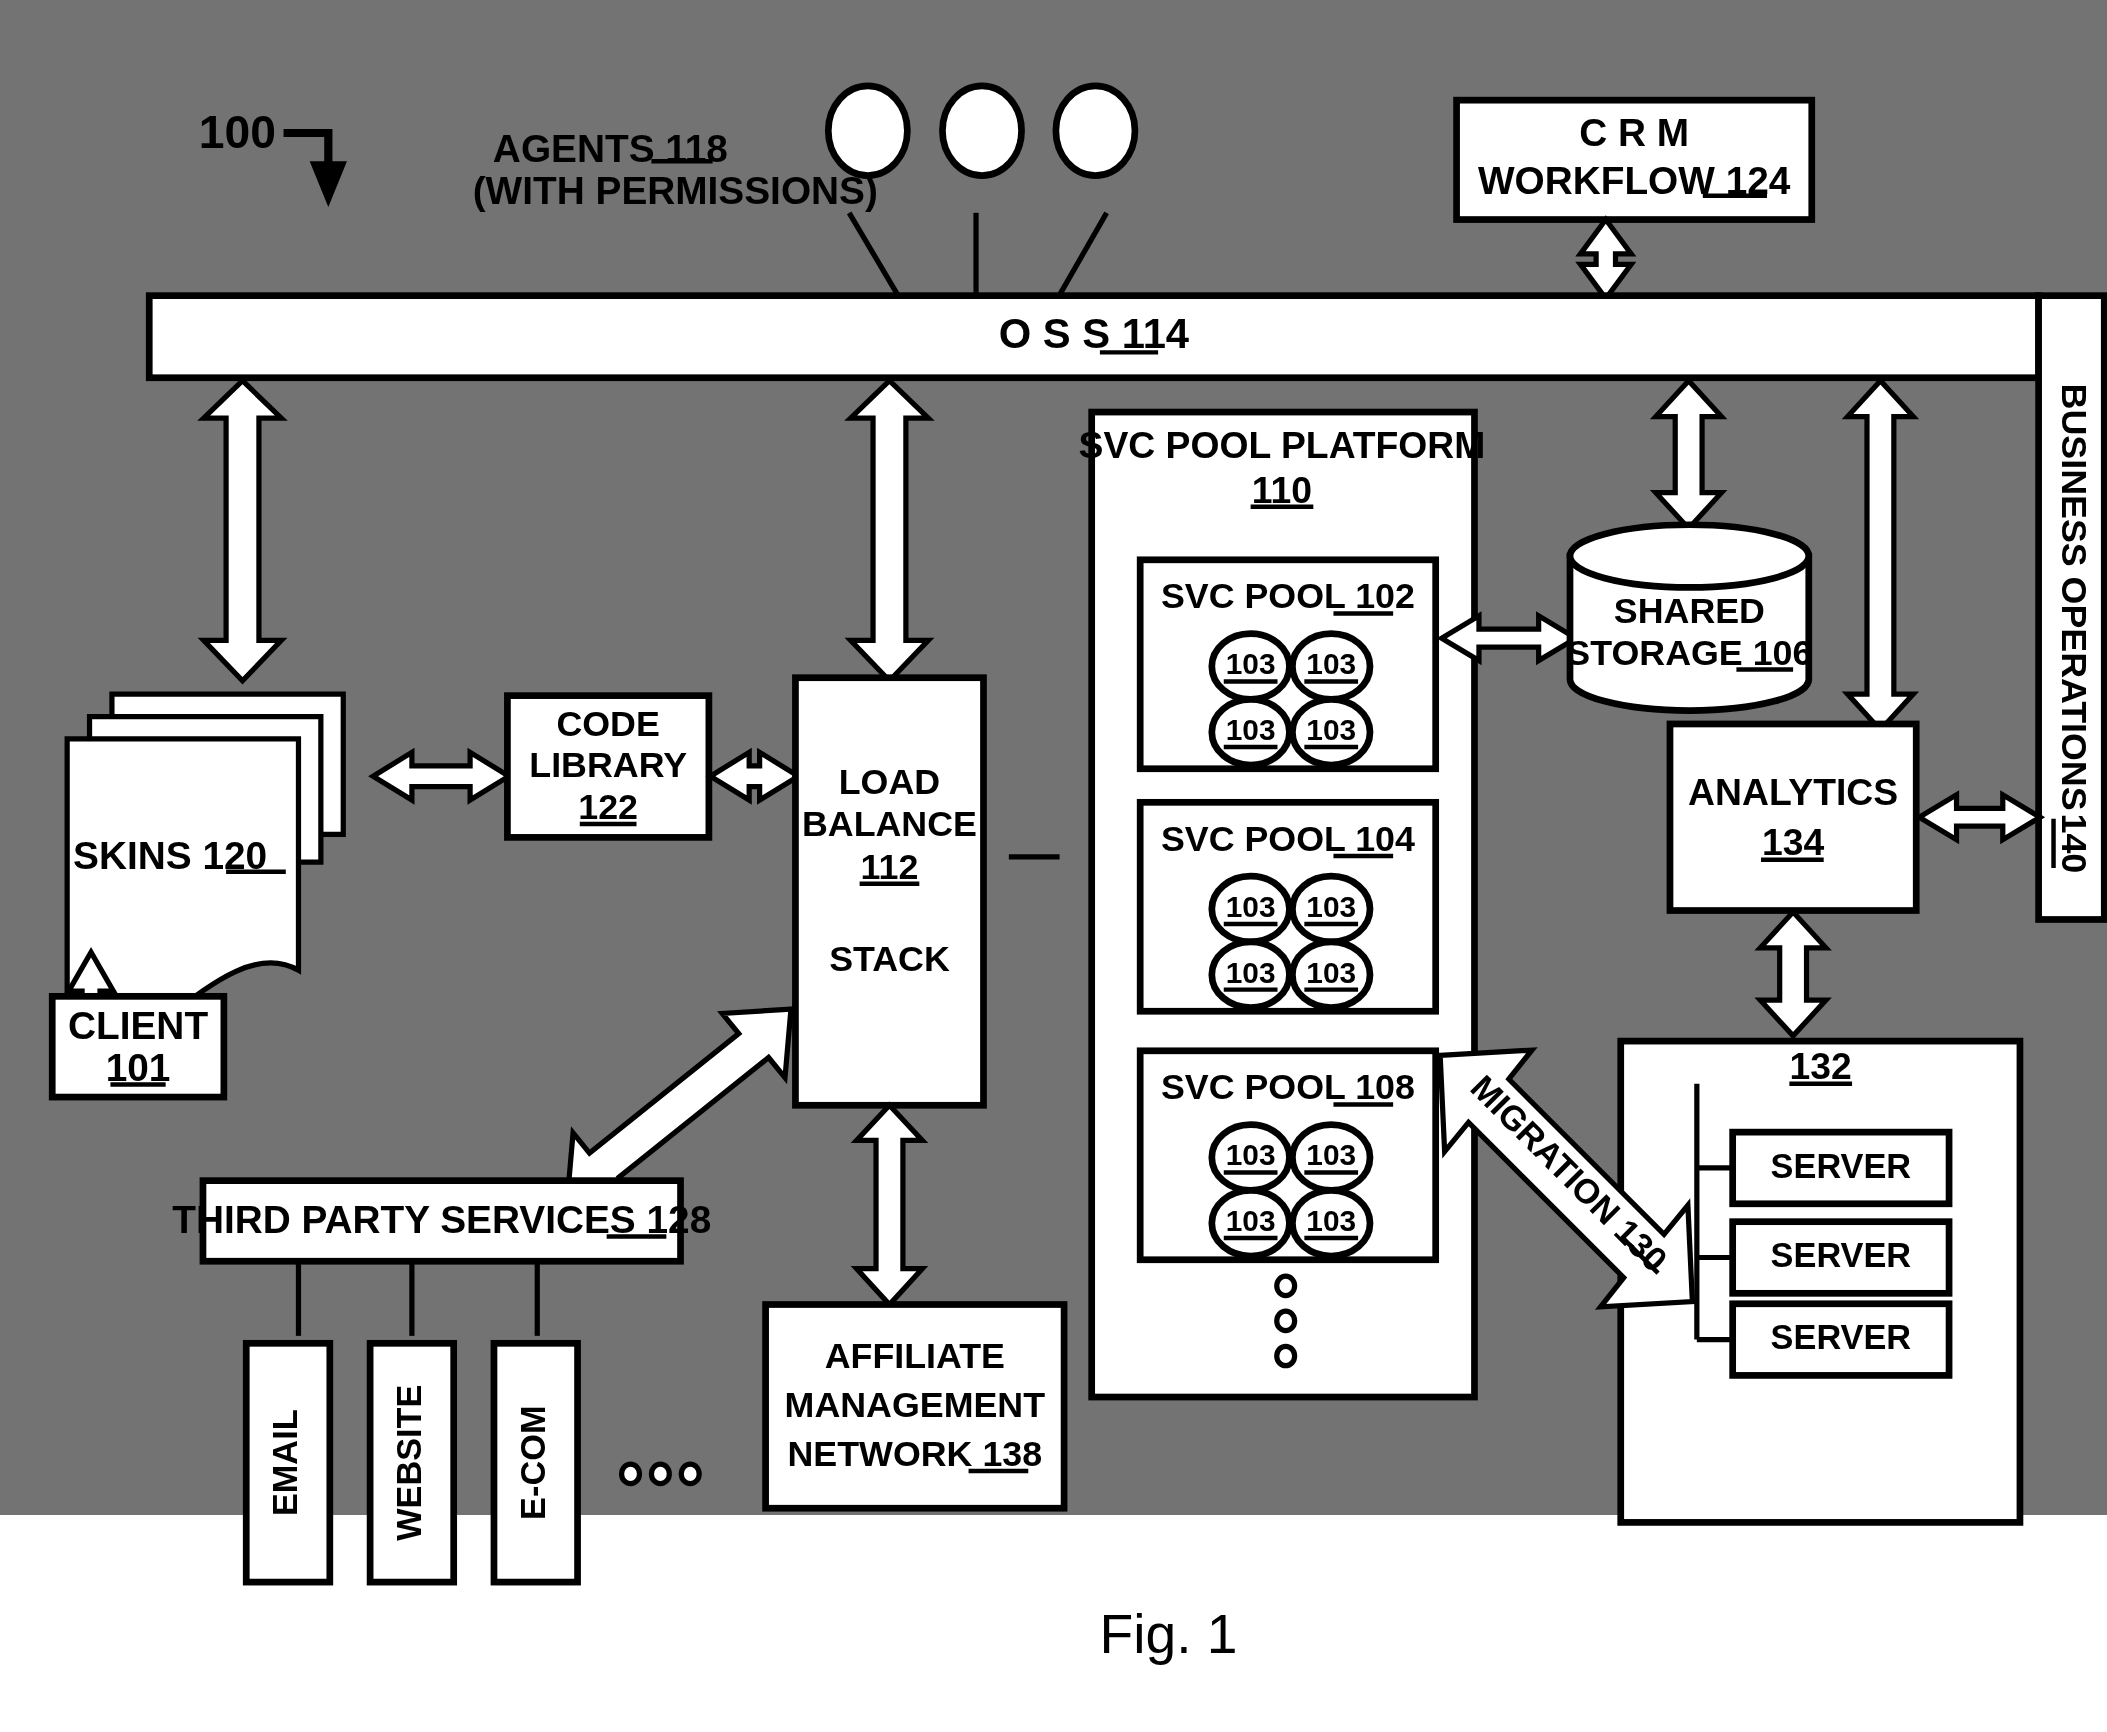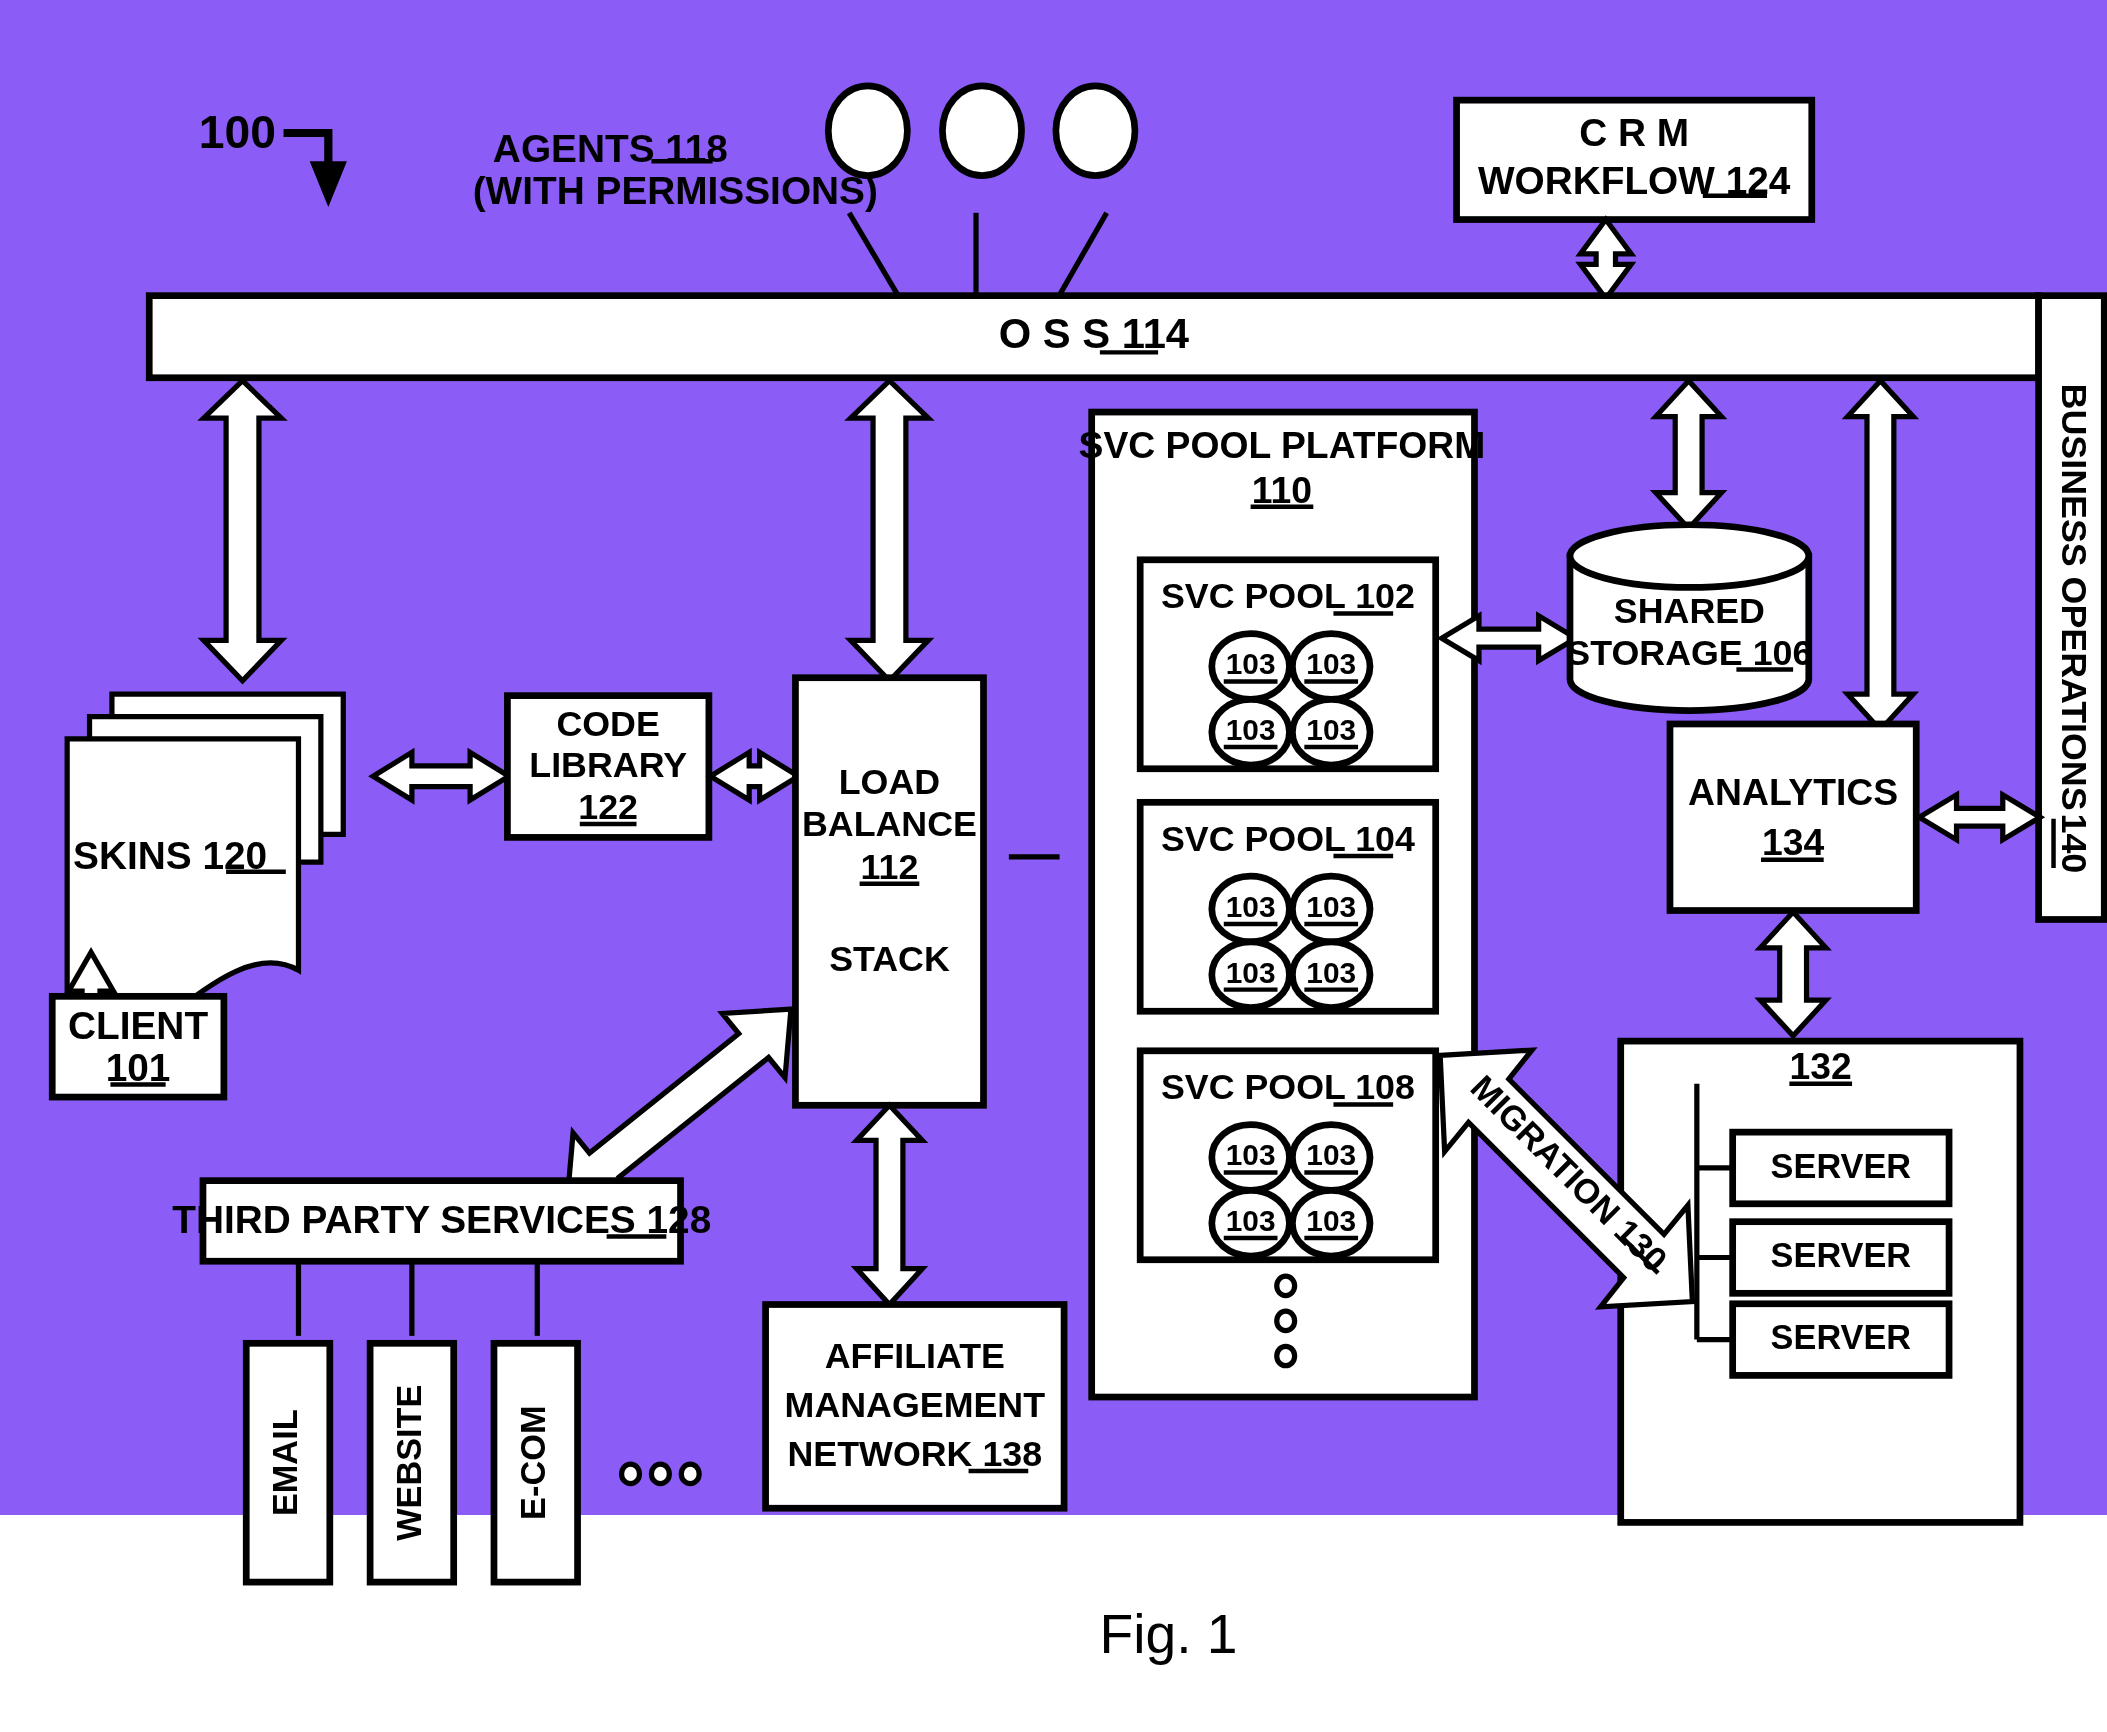--- a/index.html
+++ b/index.html
@@ -11,21 +11,21 @@
   body {
     width: 2108px;
     height: 1733px;
     font-family: "Liberation Sans", sans-serif;
     overflow: hidden;
   }
   #fig-root {
     position: relative;
     width: 2108px;
     height: 1515px;
-    background: #8b5cf6;
+    background: #737373;
   }
   svg#diagram {
     position: absolute;
     top: 0;
     left: 0;
     width: 2108px;
     height: 1733px;
     display: block;
   }
   .shape {

